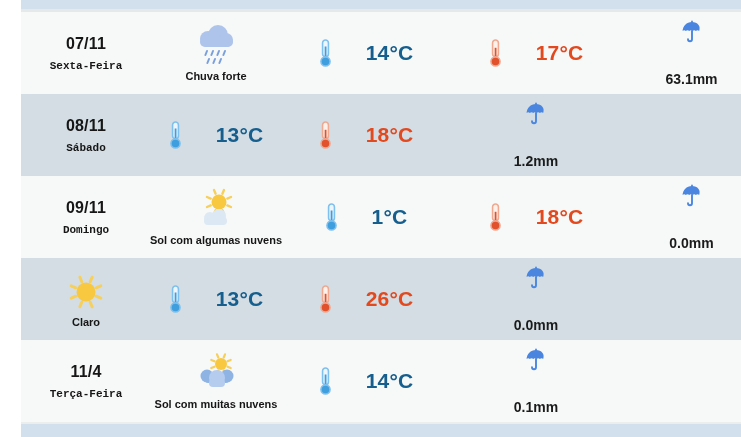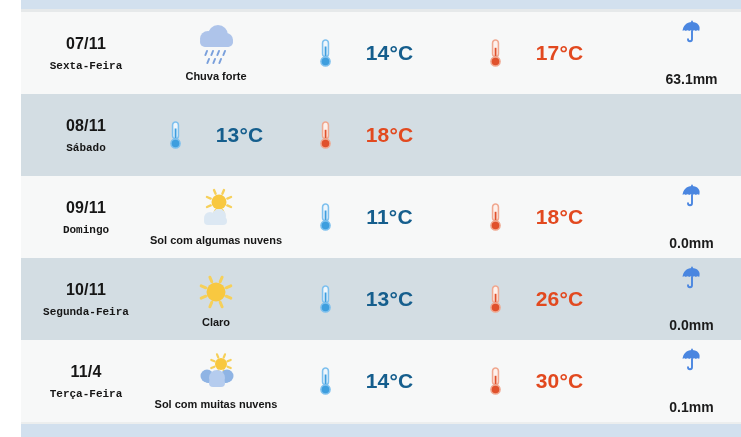--- a/index.html
+++ b/index.html
@@ -125,20 +125,30 @@
     <div class="cell temp-cell">
       <span class="ticon">
         <svg width="13" height="30" viewBox="0 0 20 44">
           <rect x="5.5" y="2" width="9" height="26" rx="4.5" fill="#fdf1ec" stroke="#f0a890" stroke-width="2.4"></rect>
           <rect x="8.7" y="14" width="2.8" height="14" fill="#e0512c"></rect>
           <circle cx="10" cy="35" r="7" fill="#e0512c" stroke="#f0a890" stroke-width="2.4"></circle>
         </svg>
       </span>
       <span class="temp max">18°C</span>
     </div>
+    <div class="cell precip-cell">
+      <span class="ticon">
+        <svg width="24" height="26" viewBox="0 0 24 26">
+          <rect x="11.2" y="1.5" width="1.6" height="3" rx="0.8" fill="#4a86e0"></rect>
+          <path d="M12 3c-5.6 0-9.1 4.3-9.4 8.9.9-.85 2.35-.85 3.25.05.9-.9 2.45-.9 3.35 0 .9-.9 2.45-.9 3.35 0 .9-.9 2.45-.9 3.35 0 .9-.9 2.35-.9 3.25-.05C21.1 7.3 17.6 3 12 3z" fill="#4a86e0"></path>
+          <path d="M12 12v8.2a2 2 0 0 1-4 0" stroke="#4a86e0" stroke-width="1.9" fill="none" stroke-linecap="round"></path>
+        </svg>
+      </span>
+      <span class="precip">1.2mm</span>
+    </div>
   </div>
       <div class="row light">
     <div class="cell date-cell">
       <div class="date">09/11</div>
       <div class="day">Domingo</div>
     </div>
     <div class="cell cond-cell">
       <span class="wicon">
             <svg width="48" height="44" viewBox="0 0 48 44">
               <g stroke="#f6d05a" stroke-width="2.4" stroke-linecap="round">
@@ -162,21 +172,21 @@
       <div class="cond">Sol com algumas nuvens</div>
     </div>
     <div class="cell temp-cell">
       <span class="ticon">
         <svg width="13" height="30" viewBox="0 0 20 44">
           <rect x="5.5" y="2" width="9" height="26" rx="4.5" fill="#eef6fc" stroke="#7ec0ee" stroke-width="2.4"></rect>
           <rect x="8.7" y="12" width="2.8" height="16" fill="#3e9ede"></rect>
           <circle cx="10" cy="35" r="7" fill="#3e9ede" stroke="#7ec0ee" stroke-width="2.4"></circle>
         </svg>
       </span>
-      <span class="temp min">11°C</span>
+      <span class="temp min">1°C</span>
     </div>
     <div class="cell temp-cell">
       <span class="ticon">
         <svg width="13" height="30" viewBox="0 0 20 44">
           <rect x="5.5" y="2" width="9" height="26" rx="4.5" fill="#fdf1ec" stroke="#f0a890" stroke-width="2.4"></rect>
           <rect x="8.7" y="14" width="2.8" height="14" fill="#e0512c"></rect>
           <circle cx="10" cy="35" r="7" fill="#e0512c" stroke="#f0a890" stroke-width="2.4"></circle>
         </svg>
       </span>
       <span class="temp max">18°C</span>
@@ -186,24 +196,20 @@
         <svg width="24" height="26" viewBox="0 0 24 26">
           <rect x="11.2" y="1.5" width="1.6" height="3" rx="0.8" fill="#4a86e0"></rect>
           <path d="M12 3c-5.6 0-9.1 4.3-9.4 8.9.9-.85 2.35-.85 3.25.05.9-.9 2.45-.9 3.35 0 .9-.9 2.45-.9 3.35 0 .9-.9 2.45-.9 3.35 0 .9-.9 2.35-.9 3.25-.05C21.1 7.3 17.6 3 12 3z" fill="#4a86e0"></path>
           <path d="M12 12v8.2a2 2 0 0 1-4 0" stroke="#4a86e0" stroke-width="1.9" fill="none" stroke-linecap="round"></path>
         </svg>
       </span>
       <span class="precip">0.0mm</span>
     </div>
   </div>
       <div class="row alt">
-    <div class="cell date-cell">
-      <div class="date">10/11</div>
-      <div class="day">Segunda-Feira</div>
-    </div>
     <div class="cell cond-cell">
       <span class="wicon">
             <svg width="48" height="44" viewBox="0 0 48 44">
               <g stroke="#f6d05a" stroke-width="3" stroke-linecap="round">
                 <line x1="34.2" y1="26.2" x2="38.8" y2="28.1"></line>
                 <line x1="28.2" y1="32.2" x2="30.1" y2="36.8"></line>
                 <line x1="19.8" y1="32.2" x2="17.9" y2="36.8"></line>
                 <line x1="13.8" y1="26.2" x2="9.2" y2="28.1"></line>
                 <line x1="13.8" y1="17.8" x2="9.2" y2="15.9"></line>
                 <line x1="19.8" y1="11.8" x2="17.9" y2="7.2"></line>
@@ -281,30 +287,20 @@
     <div class="cell temp-cell">
       <span class="ticon">
         <svg width="13" height="30" viewBox="0 0 20 44">
           <rect x="5.5" y="2" width="9" height="26" rx="4.5" fill="#eef6fc" stroke="#7ec0ee" stroke-width="2.4"></rect>
           <rect x="8.7" y="12" width="2.8" height="16" fill="#3e9ede"></rect>
           <circle cx="10" cy="35" r="7" fill="#3e9ede" stroke="#7ec0ee" stroke-width="2.4"></circle>
         </svg>
       </span>
       <span class="temp min">14°C</span>
     </div>
-    <div class="cell temp-cell">
-      <span class="ticon">
-        <svg width="13" height="30" viewBox="0 0 20 44">
-          <rect x="5.5" y="2" width="9" height="26" rx="4.5" fill="#fdf1ec" stroke="#f0a890" stroke-width="2.4"></rect>
-          <rect x="8.7" y="14" width="2.8" height="14" fill="#e0512c"></rect>
-          <circle cx="10" cy="35" r="7" fill="#e0512c" stroke="#f0a890" stroke-width="2.4"></circle>
-        </svg>
-      </span>
-      <span class="temp max">30°C</span>
-    </div>
     <div class="cell precip-cell">
       <span class="ticon">
         <svg width="24" height="26" viewBox="0 0 24 26">
           <rect x="11.2" y="1.5" width="1.6" height="3" rx="0.8" fill="#4a86e0"></rect>
           <path d="M12 3c-5.6 0-9.1 4.3-9.4 8.9.9-.85 2.35-.85 3.25.05.9-.9 2.45-.9 3.35 0 .9-.9 2.45-.9 3.35 0 .9-.9 2.45-.9 3.35 0 .9-.9 2.35-.9 3.25-.05C21.1 7.3 17.6 3 12 3z" fill="#4a86e0"></path>
           <path d="M12 12v8.2a2 2 0 0 1-4 0" stroke="#4a86e0" stroke-width="1.9" fill="none" stroke-linecap="round"></path>
         </svg>
       </span>
       <span class="precip">0.1mm</span>
     </div>

